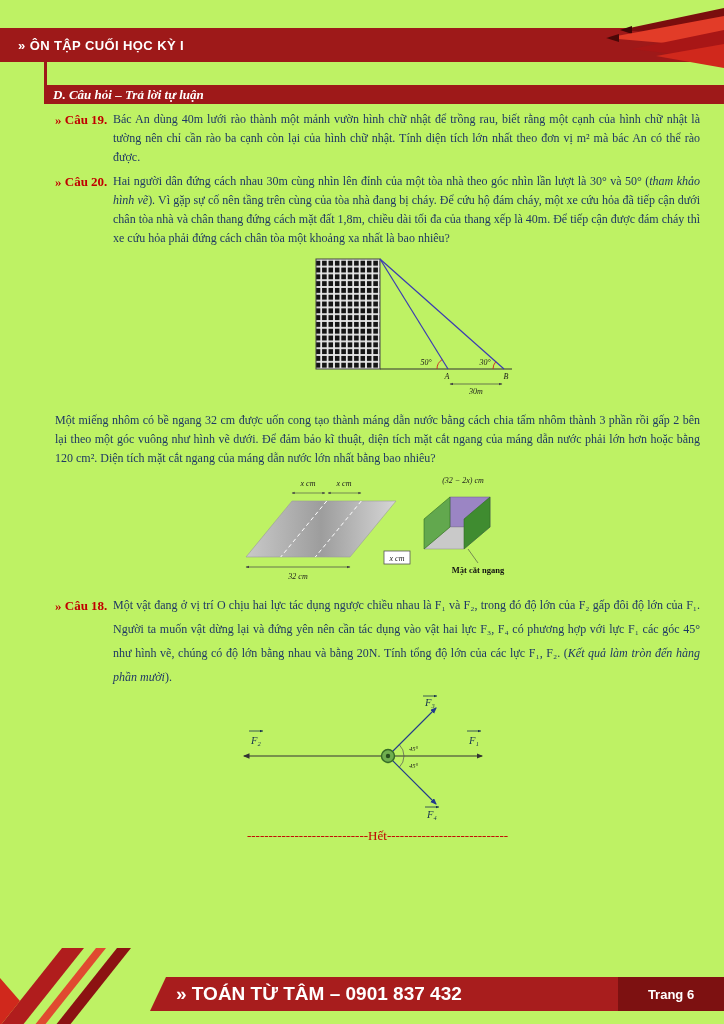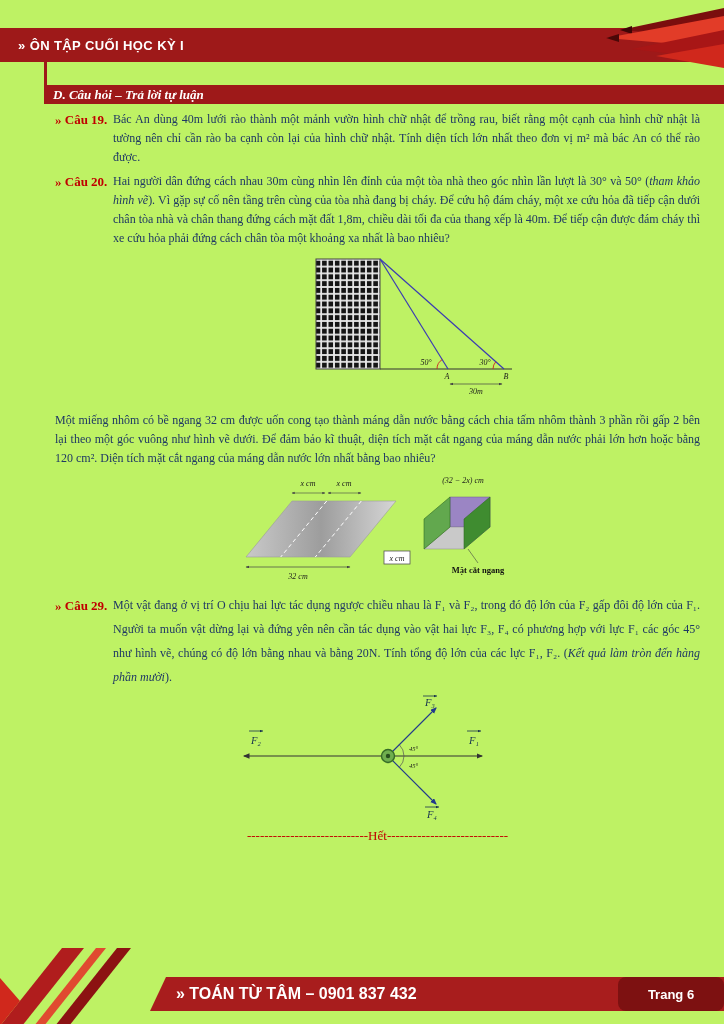--- a/index.html
+++ b/index.html
@@ -20,22 +20,22 @@
   .q-label { flex:0 0 58px; color:#c00000; font-weight:bold; font-size:13px; line-height:1.58; white-space:nowrap; }
   .q-text { flex:1; color:#1f3864; font-size:12px; line-height:1.58; text-align:justify; }
   .q22 .q-label, .q22 .q-text { line-height:2.0; }
   .italic { font-style:italic; }
 
   .fig { display:flex; justify-content:center; margin:4px 0 8px; }
 
   .het { text-align:center; color:#c00000; font-size:13px; }
 
   .footerbar { position:absolute; top:977px; left:150px; right:0; height:34px; background:#a81d1d; display:flex; align-items:center; z-index:3; clip-path:polygon(16px 0, 100% 0, 100% 100%, 0 100%); }
-  .footer-brand { color:#ffffff; font-family:"Liberation Sans", sans-serif; font-weight:bold; font-size:16px; margin-left:26px; }
-  .pagebox { position:absolute; right:0; top:0; height:34px; width:106px; background:#7d1111; display:flex; align-items:center; justify-content:center; color:#fff; font-family:"Liberation Sans", sans-serif; font-weight:bold; font-size:13px;border-radius:8px; }
+  .footer-brand { color:#ffffff; font-family:"Liberation Sans", sans-serif; font-weight:bold; font-size:19px; margin-left:26px; }
+  .pagebox { position:absolute; right:0; top:0; height:34px; width:106px; background:#7d1111; display:flex; align-items:center; justify-content:center; color:#fff; font-family:"Liberation Sans", sans-serif; font-weight:bold; font-size:13px; }
   .stripes { position:absolute; left:0; top:948px; z-index:2; }
 
   .figtext { font-family:"Liberation Serif", serif; font-size:8px; fill:#1a1a1a; font-style:italic; }
   .figtext-sm { font-family:"Liberation Serif", serif; font-size:6.5px; fill:#1a1a1a; font-style:italic; }
   .figcap { font-family:"Liberation Serif", serif; font-size:8.5px; fill:#111; font-weight:bold; }
   .veclabel { font-family:"Liberation Serif", serif; font-size:10.5px; font-style:italic; fill:#16324f; }
 </style>
 </head>
 <body>
 
@@ -129,21 +129,21 @@
         <polygon points="186,76 212,54 212,24 186,46" fill="#62a84e" stroke="#2f6b22" stroke-width="0.6"></polygon>
         <text x="225" y="10" class="figtext" text-anchor="middle">(32 − 2x) cm</text>
         <rect x="146" y="78" width="26" height="13" fill="#ffffff" stroke="#555" stroke-width="0.8"></rect>
         <text x="159" y="87.5" class="figtext" text-anchor="middle">x cm</text>
         <line x1="230" y1="76" x2="240" y2="90" stroke="#444" stroke-width="0.6"></line>
         <text x="240" y="100" class="figcap" text-anchor="middle">Mặt cắt ngang</text>
       </svg>
     </div>
 
     <div class="q q22">
-      <div class="q-label">» Câu 29.</div>
+      <div class="q-label">» Câu 18.</div>
       <div class="q-text"><span>Một vật đang ở vị trí O chịu hai lực tác dụng ngược chiều nhau là F₁ và F₂, trong đó độ lớn của F₂ gấp đôi độ lớn của F₁. Người ta muốn vật dừng lại và đứng yên nên cần tác dụng vào vật hai lực F₃, F₄ có phương hợp với lực F₁ các góc 45° như hình vẽ, chúng có độ lớn bằng nhau và bằng 20N. Tính tổng độ lớn của các lực F₁, F₂. (</span><span class="italic">Kết quả làm tròn đến hàng phần mười</span><span>).</span></div>
     </div>
 
     <div class="fig">
       <svg width="300" height="126" viewBox="0 0 300 126">
         <defs>
           <marker id="a3b" markerWidth="7" markerHeight="7" refX="5" refY="2.5" orient="auto">
             <path d="M0,0 L6,2.5 L0,5 Z" fill="#223a8c"></path>
           </marker>
           <marker id="a3k" markerWidth="7" markerHeight="7" refX="5" refY="2.5" orient="auto">

